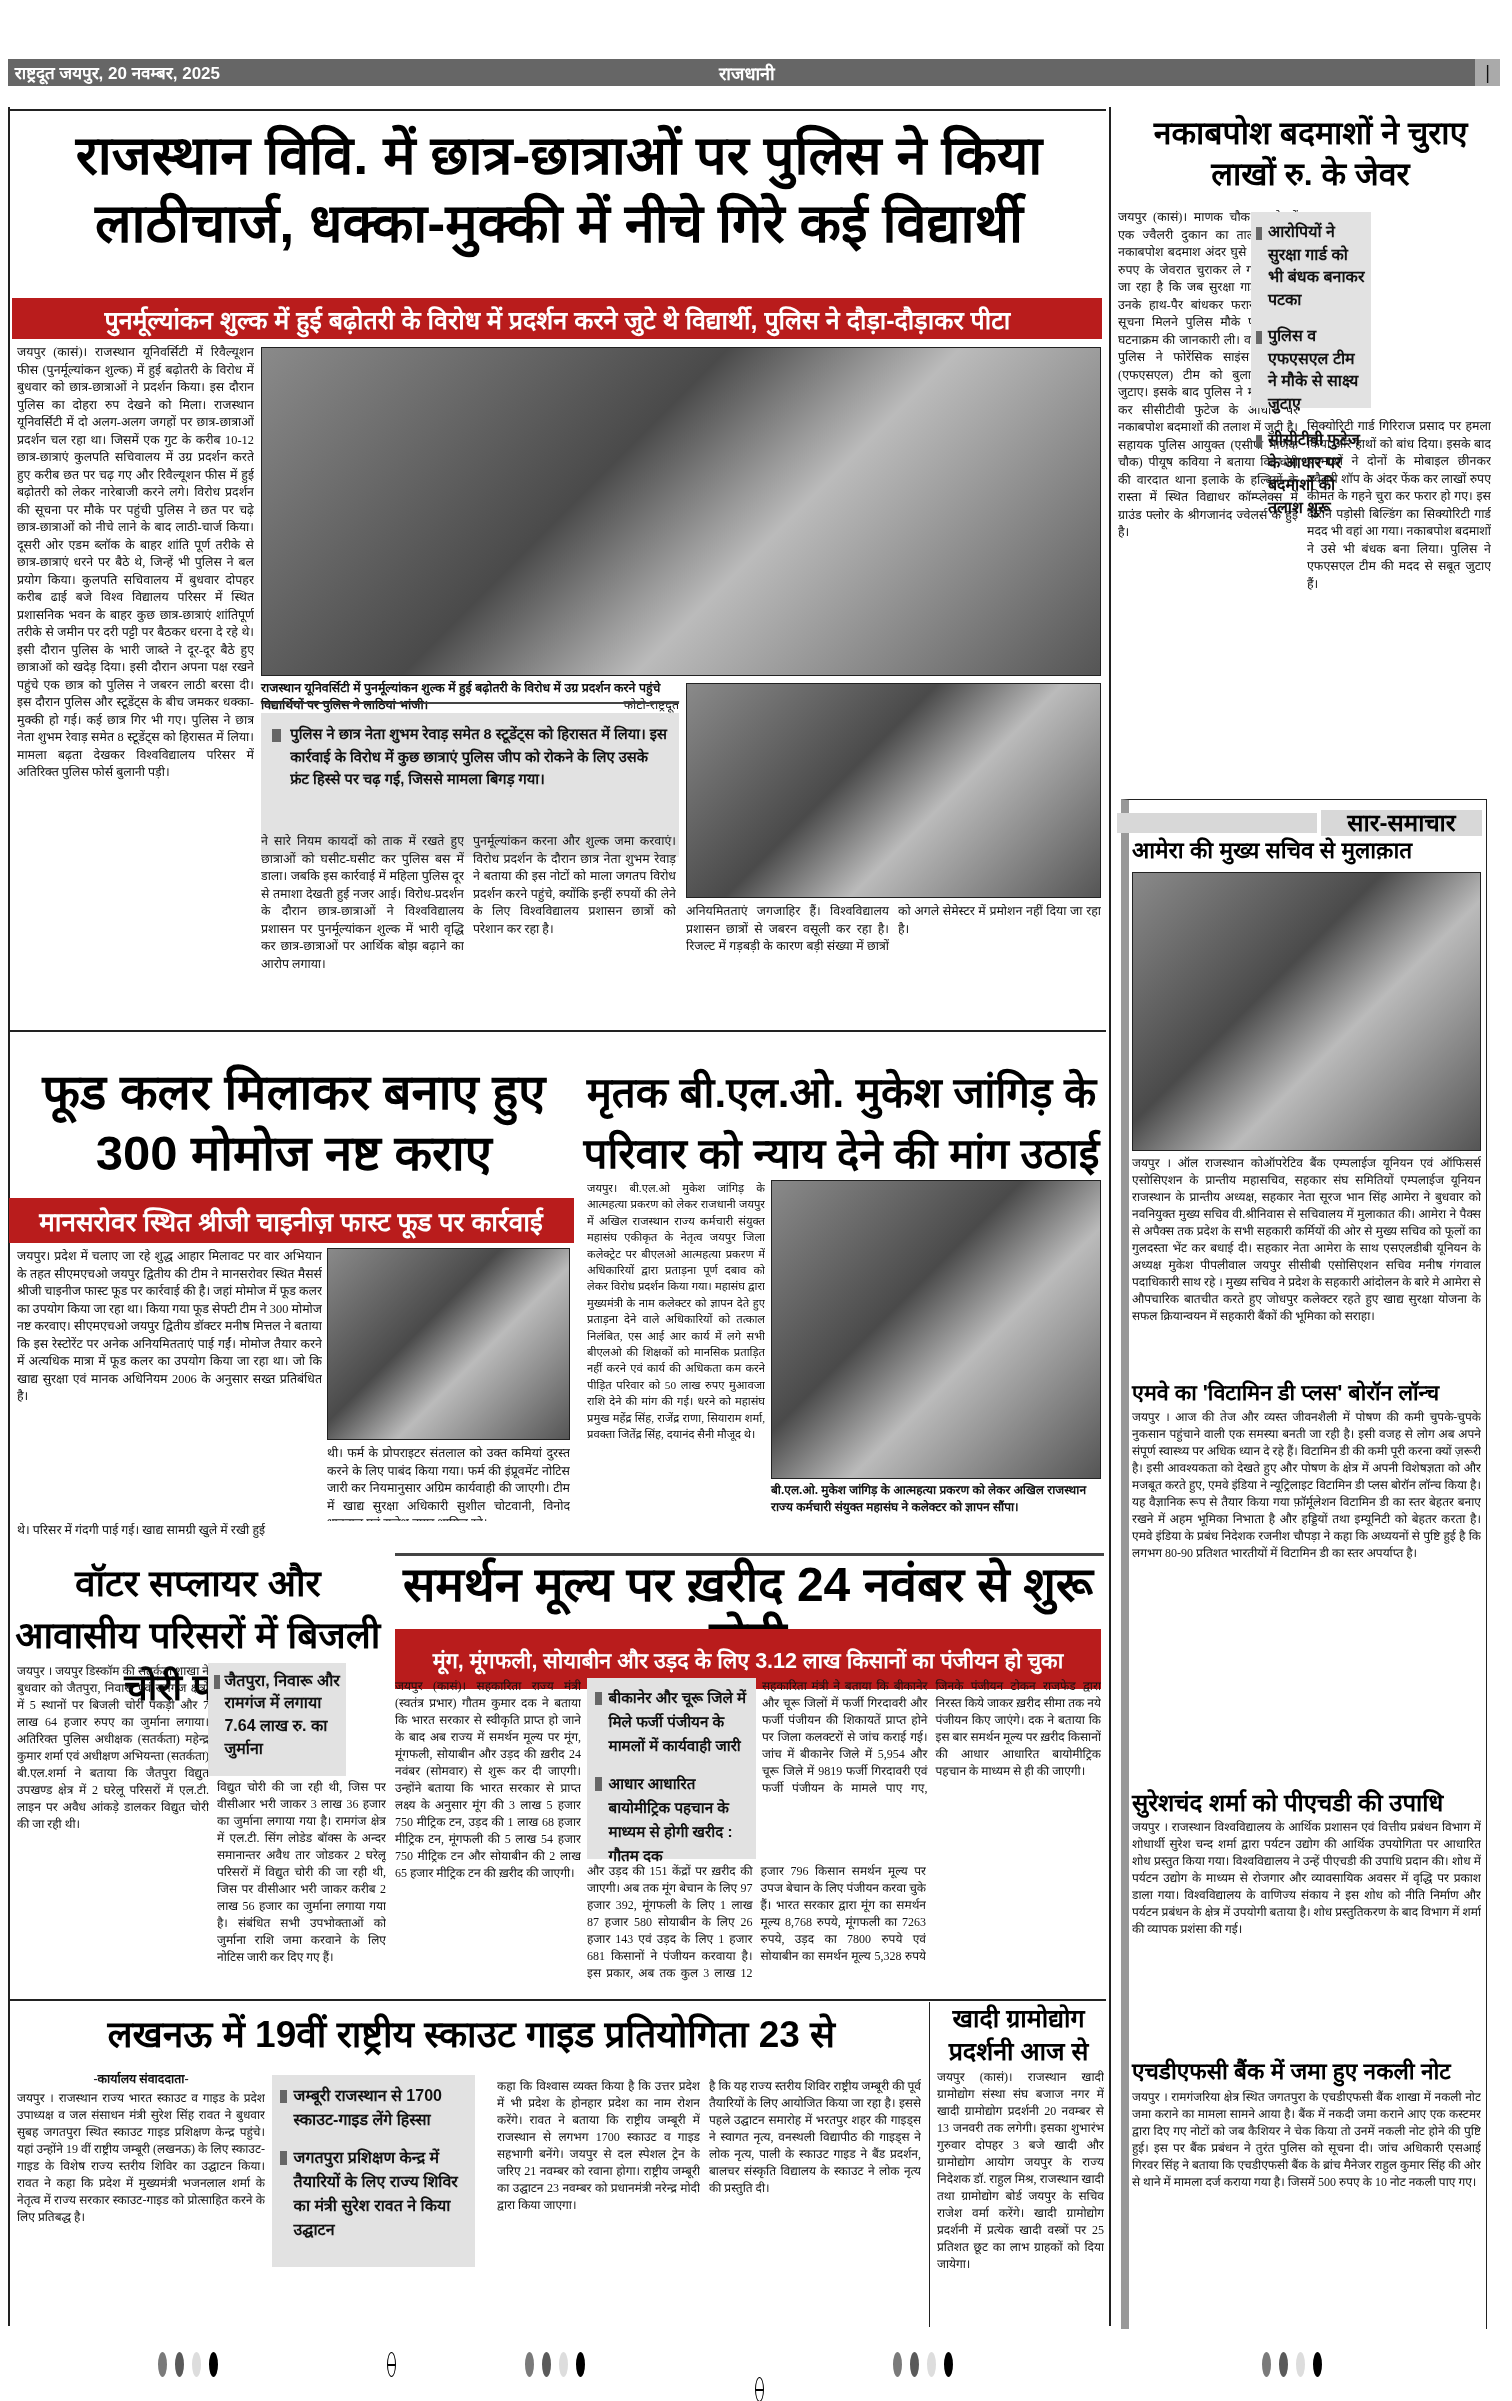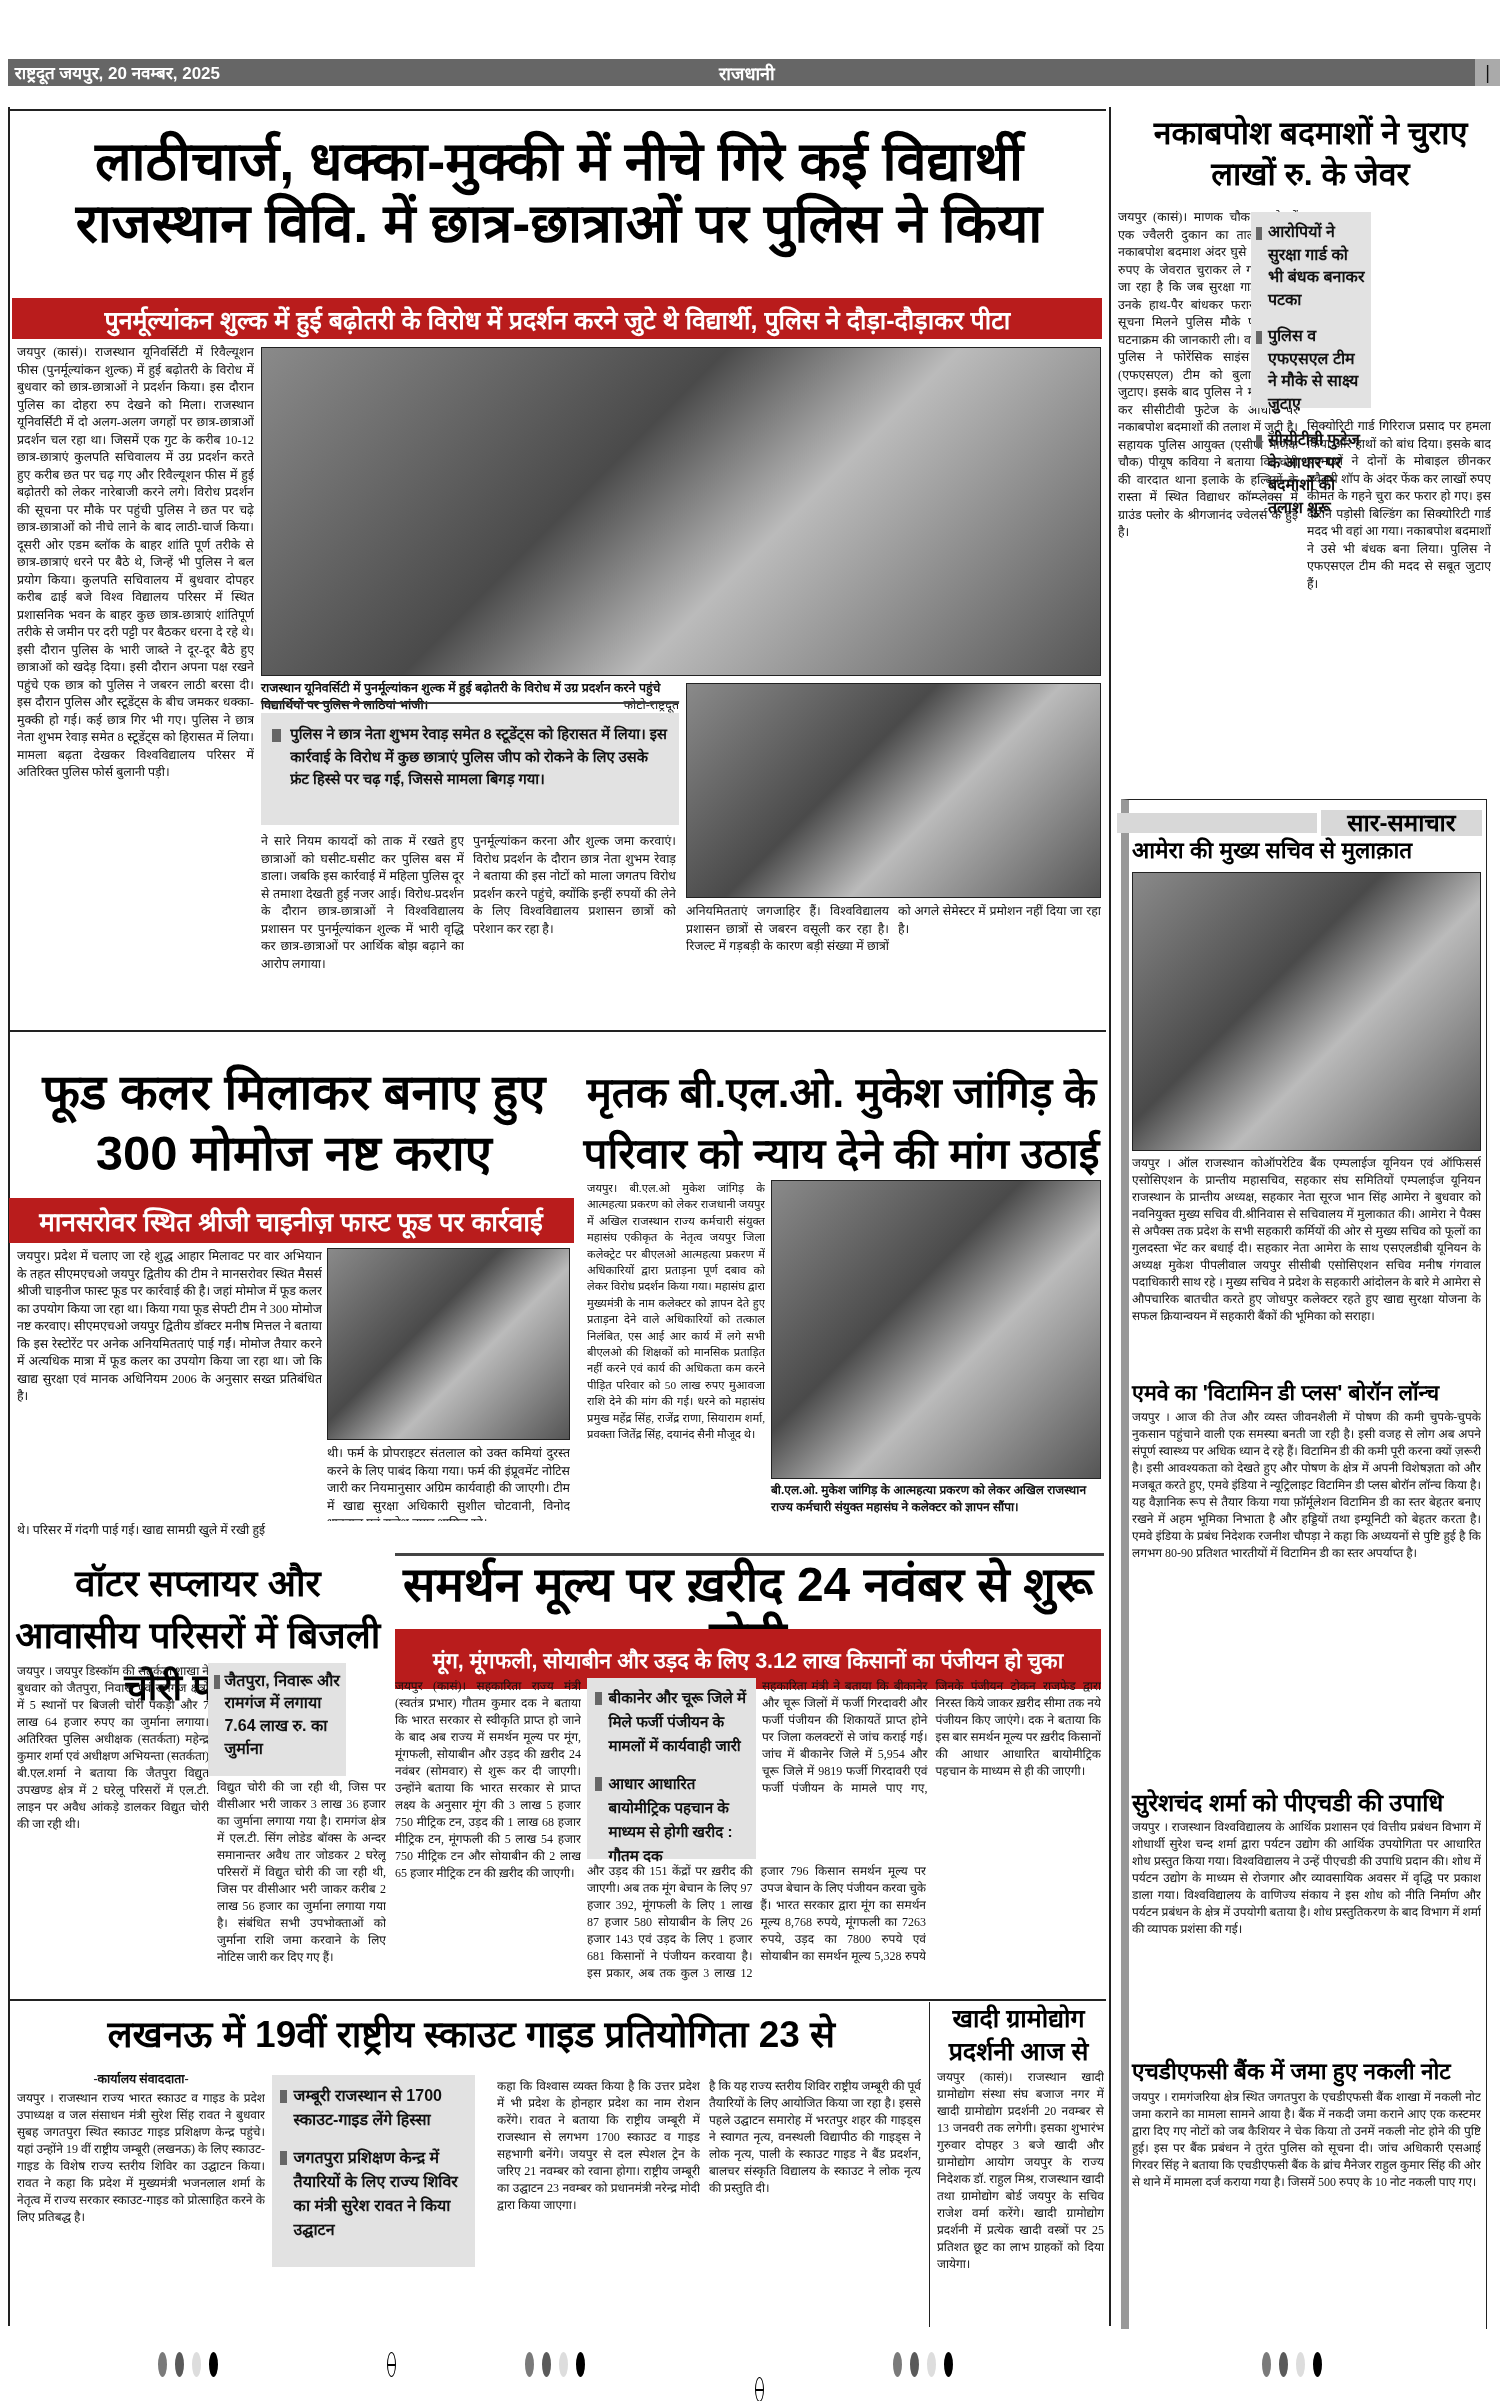--- a/index.html
+++ b/index.html
@@ -34,34 +34,34 @@
   <span class="c">राजधानी</span>
 </div>
 <div class="abs pg">
     <span>|</span>
   </div>
 
 <div class="abs vr" style="left:8px;top:107px;height:2219px"></div>
 <div class="abs hr" style="left:8px;top:109px;width:1098px"></div>
 
 <div class="abs head" style="left:17px;top:124px;width:1084px;font-size:54px">
+  <div>राजस्थान विवि. में छात्र-छात्राओं पर पुलिस ने किया</div>
   <div style="margin-top:5.6px">लाठीचार्ज, धक्का-मुक्की में नीचे गिरे कई विद्यार्थी</div>
-  <div>राजस्थान विवि. में छात्र-छात्राओं पर पुलिस ने किया</div>
 </div>
 <div class="abs bar" style="left:12.4px;top:298px;width:1090px;height:41px;font-size:25px">
   <span>पुनर्मूल्यांकन शुल्क में हुई बढ़ोतरी के विरोध में प्रदर्शन करने जुटे थे विद्यार्थी, पुलिस ने दौड़ा-दौड़ाकर पीटा</span>
 </div>
 <div class="abs col" style="left:17px;top:344px;width:237px;height:565px">जयपुर (कासं)। राजस्थान यूनिवर्सिटी में रिवैल्यूशन फीस (पुनर्मूल्यांकन शुल्क) में हुई बढ़ोतरी के विरोध में बुधवार को छात्र-छात्राओं ने प्रदर्शन किया। इस दौरान पुलिस का दोहरा रुप देखने को मिला। राजस्थान यूनिवर्सिटी में दो अलग-अलग जगहों पर छात्र-छात्राओं प्रदर्शन चल रहा था। जिसमें एक गुट के करीब 10-12 छात्र-छात्राएं कुलपति सचिवालय में उग्र प्रदर्शन करते हुए करीब छत पर चढ़ गए और रिवैल्यूशन फीस में हुई बढ़ोतरी को लेकर नारेबाजी करने लगे। विरोध प्रदर्शन की सूचना पर मौके पर पहुंची पुलिस ने छत पर चढ़े छात्र-छात्राओं को नीचे लाने के बाद लाठी-चार्ज किया। दूसरी ओर एडम ब्लॉक के बाहर शांति पूर्ण तरीके से छात्र-छात्राएं धरने पर बैठे थे, जिन्हें भी पुलिस ने बल प्रयोग किया। कुलपति सचिवालय में बुधवार दोपहर करीब ढाई बजे विश्व विद्यालय परिसर में स्थित प्रशासनिक भवन के बाहर कुछ छात्र-छात्राएं शांतिपूर्ण तरीके से जमीन पर दरी पट्टी पर बैठकर धरना दे रहे थे। इसी दौरान पुलिस के भारी जाब्ते ने दूर-दूर बैठे हुए छात्राओं को खदेड़ दिया। इसी दौरान अपना पक्ष रखने पहुंचे एक छात्र को पुलिस ने जबरन लाठी बरसा दी। इस दौरान पुलिस और स्टूडेंट्स के बीच जमकर धक्का-मुक्की हो गई। कई छात्र गिर भी गए। पुलिस ने छात्र नेता शुभम रेवाड़ समेत 8 स्टूडेंट्स को हिरासत में लिया। मामला बढ़ता देखकर विश्वविद्यालय परिसर में अतिरिक्त पुलिस फोर्स बुलानी पड़ी।</div>
 <div class="abs photo" style="left:261px;top:347px;width:840px;height:329px"></div>
 <div class="abs cap" style="left:261px;top:680px;width:418px">
   <span>राजस्थान यूनिवर्सिटी में पुनर्मूल्यांकन शुल्क में हुई बढ़ोतरी के विरोध में उग्र प्रदर्शन करने पहुंचे विद्यार्थियों पर पुलिस ने लाठियां भांजी।</span>
   <span style="float:right;font-weight:normal">फोटो-राष्ट्रदूत</span>
 </div>
 <div class="abs" style="left:261px;top:702px;width:418px;height:2.3px;background:#444"></div>
-<div class="abs box" style="left:261px;top:713px;width:418px;height:112px;font-size:14.7px;line-height:22.6px">
+<div class="abs box" style="left:261px;top:713px;width:418px;height:144px;font-size:14.7px;line-height:22.6px">
   <div class="it">
       <span class="sq"></span>
       <span>पुलिस ने छात्र नेता शुभम रेवाड़ समेत 8 स्टूडेंट्स को हिरासत में लिया। इस कार्रवाई के विरोध में कुछ छात्राएं पुलिस जीप को रोकने के लिए उसके फ्रंट हिस्से पर चढ़ गई, जिससे मामला बिगड़ गया।</span>
     </div>
 </div>
 <div class="abs photo" style="left:686px;top:683px;width:415px;height:215px"></div>
 <div class="abs col" style="left:261px;top:833px;width:203px;height:181px">ने सारे नियम कायदों को ताक में रखते हुए छात्राओं को घसीट-घसीट कर पुलिस बस में डाला। जबकि इस कार्रवाई में महिला पुलिस दूर से तमाशा देखती हुई नजर आई। विरोध-प्रदर्शन के दौरान छात्र-छात्राओं ने विश्वविद्यालय प्रशासन पर पुनर्मूल्यांकन शुल्क में भारी वृद्धि कर छात्र-छात्राओं पर आर्थिक बोझ बढ़ाने का आरोप लगाया।</div>
 <div class="abs col" style="left:473px;top:833px;width:203px;height:181px">पुनर्मूल्यांकन करना और शुल्क जमा करवाएं। विरोध प्रदर्शन के दौरान छात्र नेता शुभम रेवाड़ ने बताया की इस नोटों को माला जगतप विरोध प्रदर्शन करने पहुंचे, क्योंकि इन्हीं रुपयों की लेने के लिए विश्वविद्यालय प्रशासन छात्रों को परेशान कर रहा है।</div>
 <div class="abs col" style="left:686px;top:903px;width:415px;height:107px;column-count:2;column-gap:9px">अनियमितताएं जगजाहिर हैं। विश्वविद्यालय प्रशासन छात्रों से जबरन वसूली कर रहा है। रिजल्ट में गड़बड़ी के कारण बड़ी संख्या में छात्रों को अगले सेमेस्टर में प्रमोशन नहीं दिया जा रहा है।</div>
 

